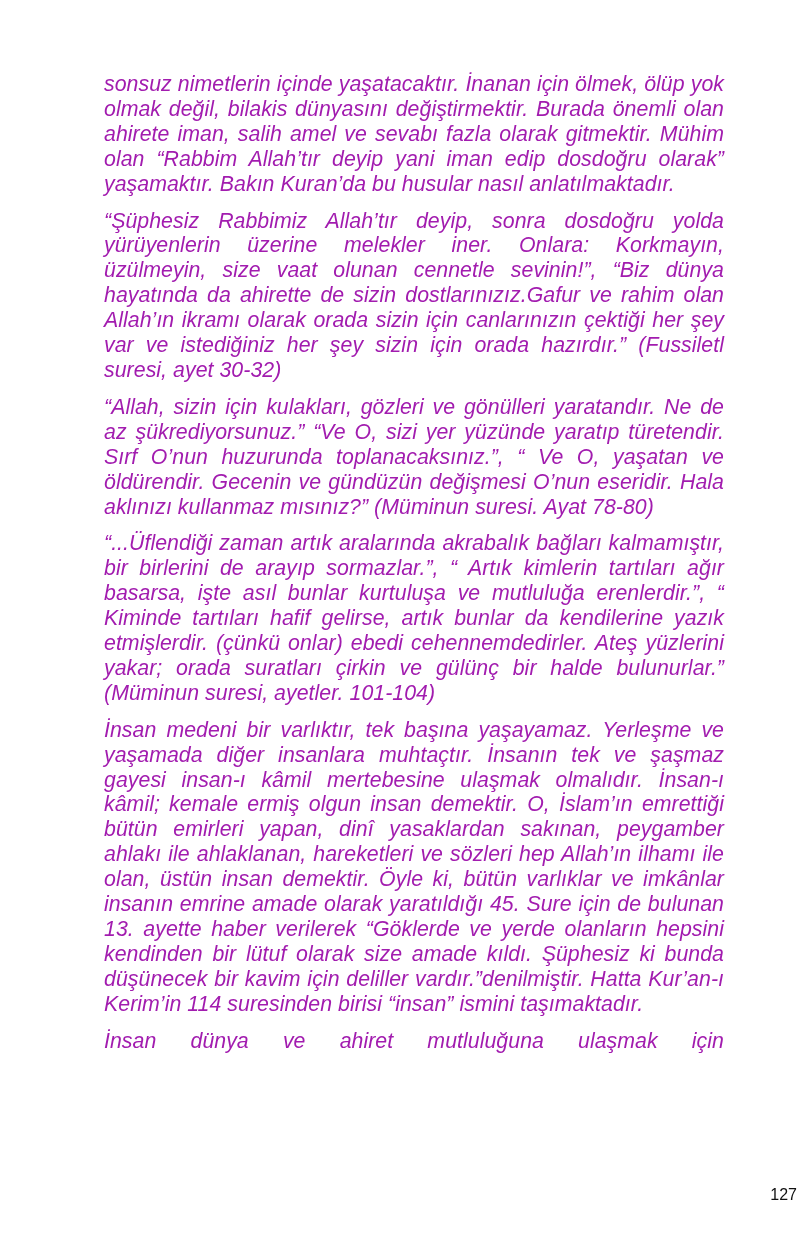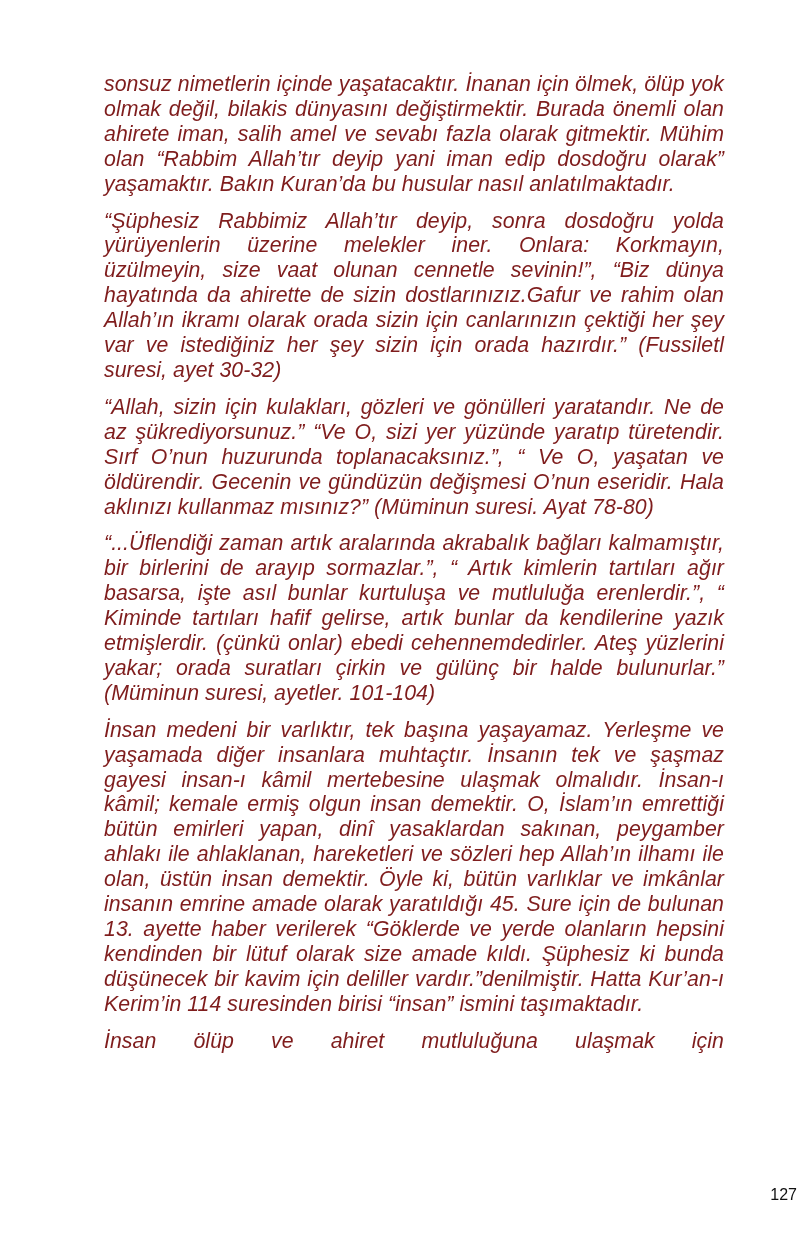--- a/index.html
+++ b/index.html
@@ -3,21 +3,21 @@
 <meta charset="utf-8">
 <style>
   html, body { margin: 0; padding: 0; background: #ffffff; }
   body { width: 797px; height: 1240px; position: relative; overflow: hidden; }
   .page { position: absolute; left: 104px; top: 72px; width: 620px; }
   .para {
     font-family: "Liberation Sans", sans-serif;
     font-style: italic;
     font-size: 21.3px;
     line-height: 24.9px;
-    color: #7f1d1d;
+    color: #a21caf;
     text-align: justify;
     margin: 0 0 12px 0;
     letter-spacing: 0.05px;
   }
   .para.last { text-align-last: justify; }
   .page-number {
     position: absolute; left: 0; width: 797px; top: 1186px;
     text-align: right;
     font-family: "Liberation Sans", sans-serif;
     font-size: 16px; color: #111111;
@@ -25,16 +25,16 @@
 </style>
 </head>
 <body>
 
 <div class="page">
   <p class="para">sonsuz nimetlerin içinde yaşatacaktır. İnanan için ölmek, ölüp yok olmak değil, bilakis dünyasını değiştirmektir. Burada önemli olan ahirete iman, salih amel ve sevabı fazla olarak gitmektir. Mühim olan “Rabbim Allah’tır deyip yani iman edip dosdoğru olarak” yaşamaktır. Bakın Kuran’da bu husular nasıl anlatılmaktadır.</p>
   <p class="para">“Şüphesiz Rabbimiz Allah’tır deyip, sonra dosdoğru yolda yürüyenlerin üzerine melekler iner. Onlara: Korkmayın, üzülmeyin, size vaat olunan cennetle sevinin!”, “Biz dünya hayatında da ahirette de sizin dostlarınızız.Gafur ve rahim olan Allah’ın ikramı olarak orada sizin için canlarınızın çektiği her şey var ve istediğiniz her şey sizin için orada hazırdır.” (Fussiletl suresi, ayet 30-32)</p>
   <p class="para">“Allah, sizin için kulakları, gözleri ve gönülleri yaratandır. Ne de az şükrediyorsunuz.” “Ve O, sizi yer yüzünde yaratıp türetendir. Sırf O’nun huzurunda toplanacaksınız.”, “ Ve O, yaşatan ve öldürendir. Gecenin ve gündüzün değişmesi O’nun eseridir. Hala aklınızı kullanmaz mısınız?” (Müminun suresi. Ayat 78-80)</p>
   <p class="para">“...Üflendiği zaman artık aralarında akrabalık bağları kalmamıştır, bir birlerini de arayıp sormazlar.”, “ Artık kimlerin tartıları ağır basarsa, işte asıl bunlar kurtuluşa ve mutluluğa erenlerdir.”, “ Kiminde tartıları hafif gelirse, artık bunlar da kendilerine yazık etmişlerdir. (çünkü onlar) ebedi cehennemdedirler. Ateş yüzlerini yakar; orada suratları çirkin ve gülünç bir halde bulunurlar.” (Müminun suresi, ayetler. 101-104)</p>
   <p class="para">İnsan medeni bir varlıktır, tek başına yaşayamaz. Yerleşme ve yaşamada diğer insanlara muhtaçtır. İnsanın tek ve şaşmaz gayesi insan-ı kâmil mertebesine ulaşmak olmalıdır. İnsan-ı kâmil; kemale ermiş olgun insan demektir. O, İslam’ın emrettiği bütün emirleri yapan, dinî yasaklardan sakınan, peygamber ahlakı ile ahlaklanan, hareketleri ve sözleri hep Allah’ın ilhamı ile olan, üstün insan demektir. Öyle ki, bütün varlıklar ve imkânlar insanın emrine amade olarak yaratıldığı 45. Sure için de bulunan 13. ayette haber verilerek “Göklerde ve yerde olanların hepsini kendinden bir lütuf olarak size amade kıldı. Şüphesiz ki bunda düşünecek bir kavim için deliller vardır.”denilmiştir. Hatta Kur’an-ı Kerim’in 114 suresinden birisi “insan” ismini taşımaktadır.</p>
-  <p class="para last">İnsan ölüp ve ahiret mutluluğuna ulaşmak için</p>
+  <p class="para last">İnsan dünya ve ahiret mutluluğuna ulaşmak için</p>
 </div>
 
 <div class="page-number">127</div>
 
 </body></html>

